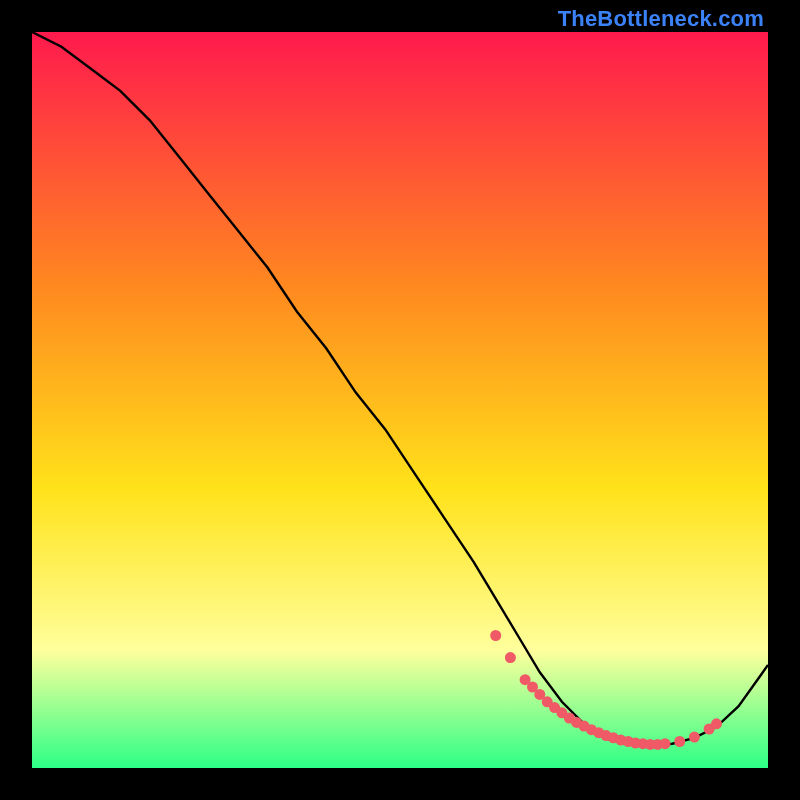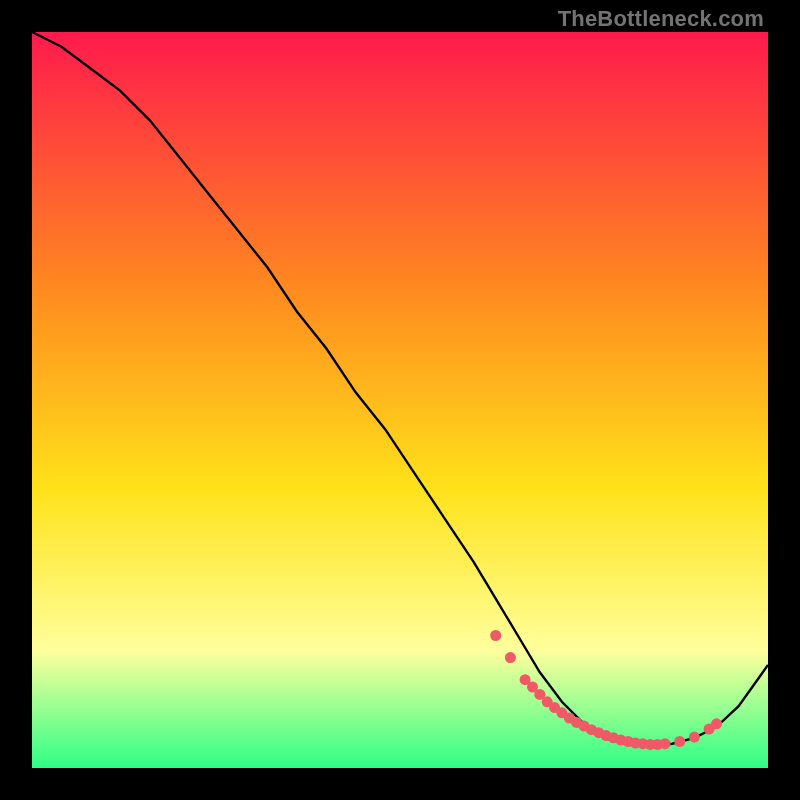--- a/index.html
+++ b/index.html
@@ -19,21 +19,21 @@
     height: 736px;
     background: #000;
   }
   .watermark {
     position: absolute;
     top: 6px;
     right: 36px;
     font-size: 22px;
     font-weight: 600;
     letter-spacing: 0.2px;
-    color: #737373;
+    color: #3b82f6;
     font-family: Arial, Helvetica, sans-serif;
   }
   svg {
     display: block;
   }
 </style>
 </head>
 <body>
 
 <div class="watermark">TheBottleneck.com</div>

